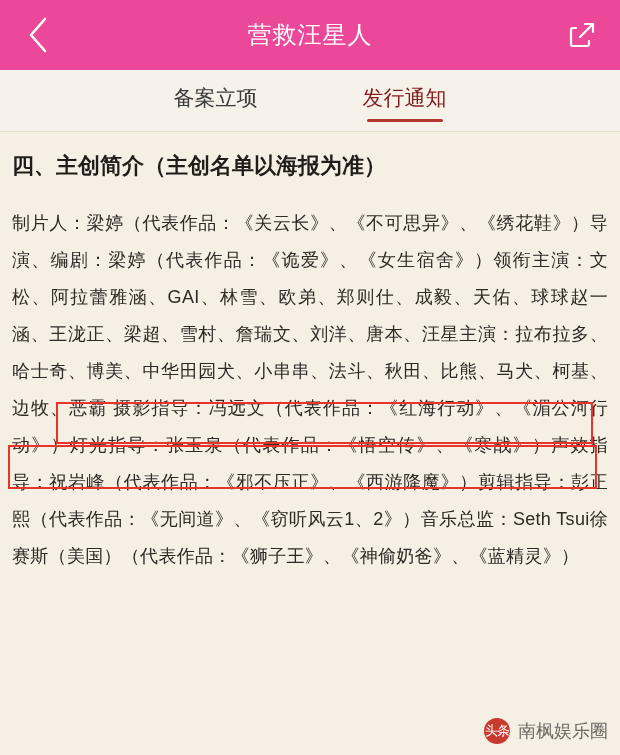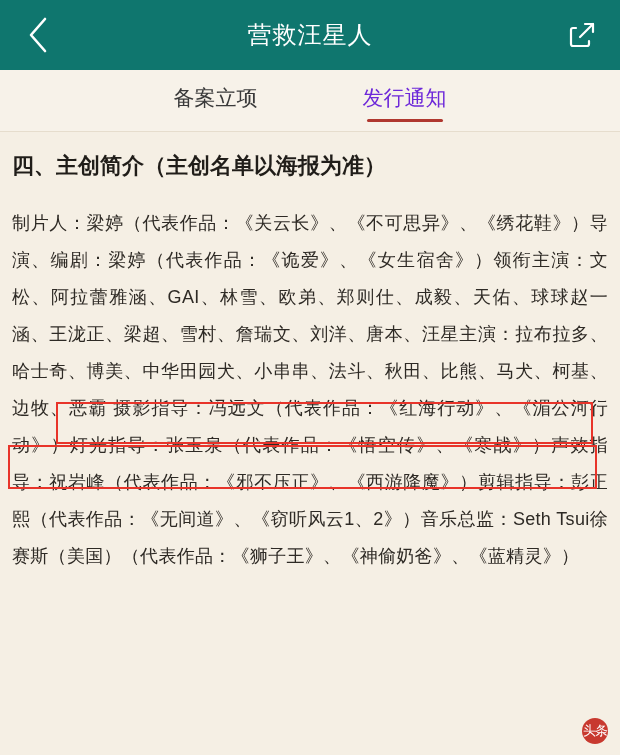--- a/index.html
+++ b/index.html
@@ -16,21 +16,21 @@
     width: 620px;
     height: 755px;
     background: #f5efe4;
     overflow: hidden;
   }
 
   
   .header {
     position: relative;
     height: 70px;
-    background: #0f766e;
+    background: #ec4899;
     display: flex;
     align-items: center;
     justify-content: center;
   }
   .header-title {
     color: #ffffff;
     font-size: 24px;
     letter-spacing: 1px;
   }
   .back-btn {
@@ -69,21 +69,21 @@
     border-bottom: 1px solid #e6ddcd;
     position: relative;
   }
   .tab {
     font-size: 21px;
     color: #3a3a3a;
     position: relative;
     padding: 6px 2px 12px 2px;
     cursor: pointer;
   }
-  .tab.active { color: #6d28d9; margin-left: 6px; }
+  .tab.active { color: #7f1d1d; margin-left: 6px; }
   .tab.active::after {
     content: "";
     position: absolute;
     left: 50%;
     transform: translateX(-50%);
     bottom: 2px;
     width: 76px;
     height: 3px;
     background: #b0382f;
     border-radius: 2px;
@@ -185,16 +185,17 @@
     <div class="heading">四、主创简介（主创名单以海报为准）</div>
     <div class="para">制片人：梁婷（代表作品：《关云长》、《不可思异》、《绣花鞋》）导演、编剧：梁婷（代表作品：《诡爱》、《女生宿舍》）领衔主演：文松、阿拉蕾雅涵、GAI、林雪、欧弟、郑则仕、成毅、天佑、球球赵一涵、王泷正、梁超、雪村、詹瑞文、刘洋、唐本、汪星主演：拉布拉多、哈士奇、博美、中华田园犬、小串串、法斗、秋田、比熊、马犬、柯基、边牧、恶霸 摄影指导：冯远文（代表作品：《红海行动》、《湄公河行动》）灯光指导：张玉泉（代表作品：《悟空传》、《寒战》）声效指导：祝岩峰（代表作品：《邪不压正》、《西游降魔》）剪辑指导：彭正熙（代表作品：《无间道》、《窃听风云1、2》）音乐总监：Seth Tsui徐赛斯（美国）（代表作品：《狮子王》、《神偷奶爸》、《蓝精灵》）</div>
 
     <div class="redbox" id="redbox-1"></div>
     <div class="redbox" id="redbox-2"></div>
   </div>
 
   <div class="footer">
     <div class="wm">
       <span class="wm-logo">头条</span>
+      <span>南枫娱乐圈</span>
     </div>
   </div>
 
 </div>
 
 </body></html>

